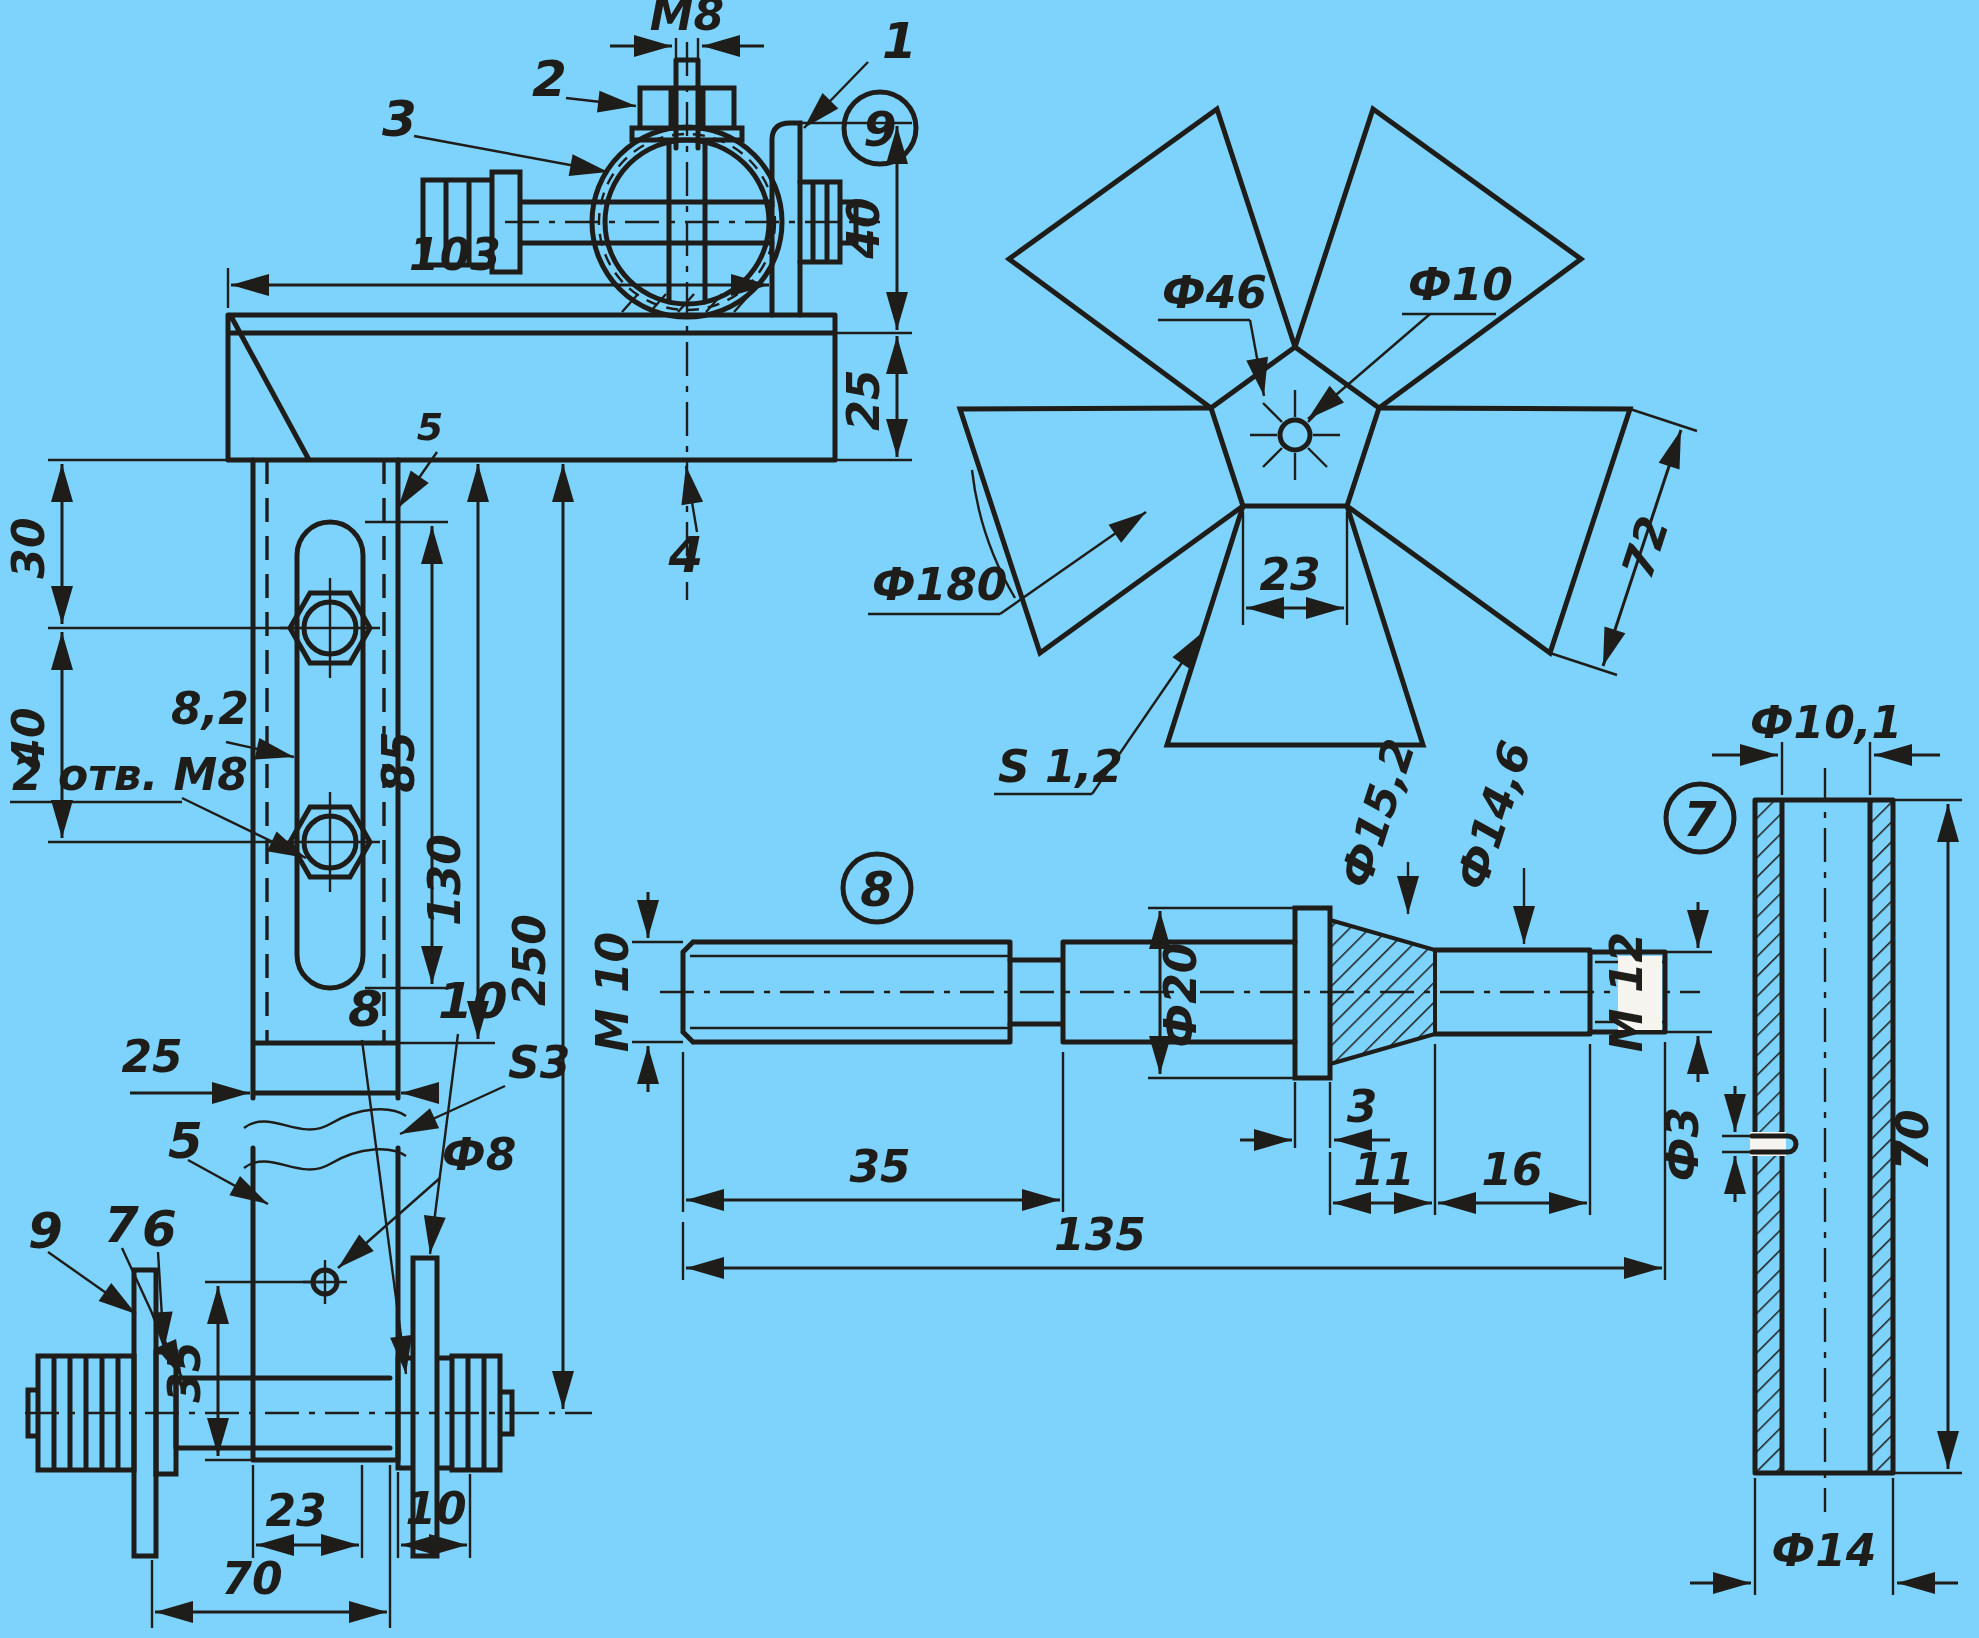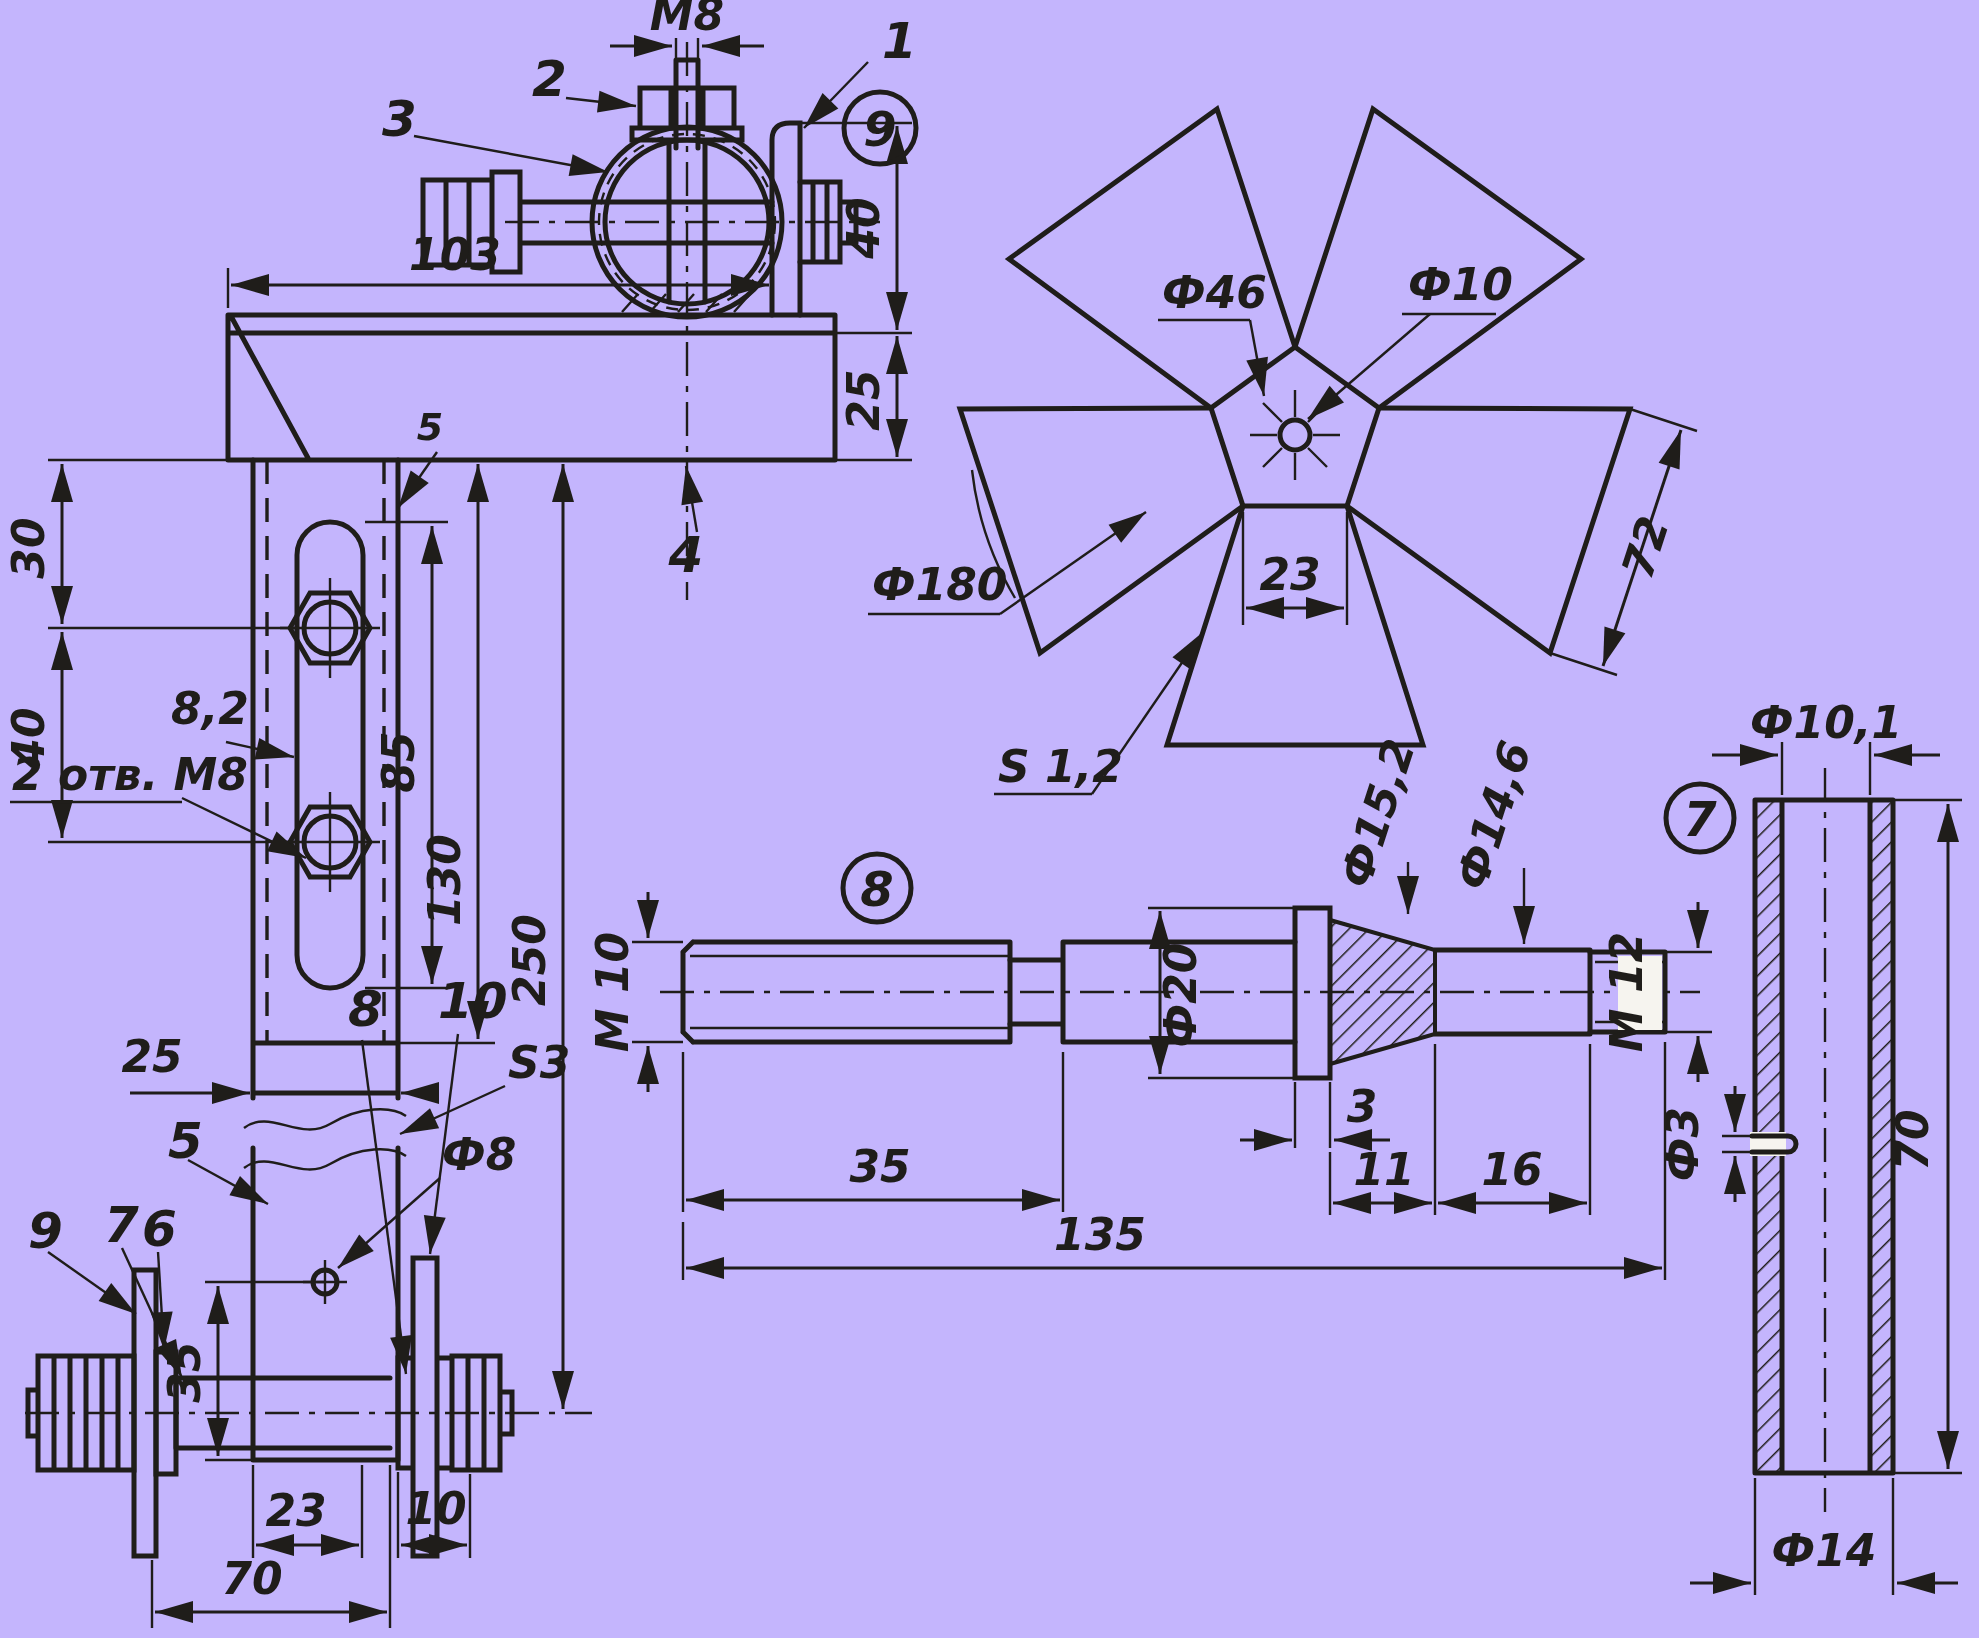--- a/index.html
+++ b/index.html
@@ -1,16 +1,16 @@
 <!DOCTYPE html>
 <html><head>
 <meta charset="utf-8">
 <style>
   html,body{margin:0;padding:0;background:#e8e6e0;}
-  .stage{width:1979px;height:1638px;background:#c4b5fd;position:relative;overflow:hidden;}
+  .stage{width:1979px;height:1638px;background:#7dd3fc;position:relative;overflow:hidden;}
   svg{display:block}
   svg text{fill:#1f1d1a;font-family:"DejaVu Sans",sans-serif;font-style:italic;font-weight:700;}
   .ln{stroke:#1f1d1a;stroke-width:5;fill:none;stroke-linecap:round;}
   .tn{stroke:#1f1d1a;stroke-width:2.4;fill:none;}
   .dim{stroke:#1f1d1a;stroke-width:3;fill:none;}
   .hid{stroke:#1f1d1a;stroke-width:3.4;fill:none;stroke-dasharray:24 14;}
   .axis{stroke:#1f1d1a;stroke-width:2.4;fill:none;stroke-dasharray:34 10 6 10;}
   .band{stroke:#1f1d1a;stroke-width:2.4;fill:none;stroke-dasharray:12 9;}
   .dtxt{font-size:44px;}
   .stxt{font-size:38px;}

